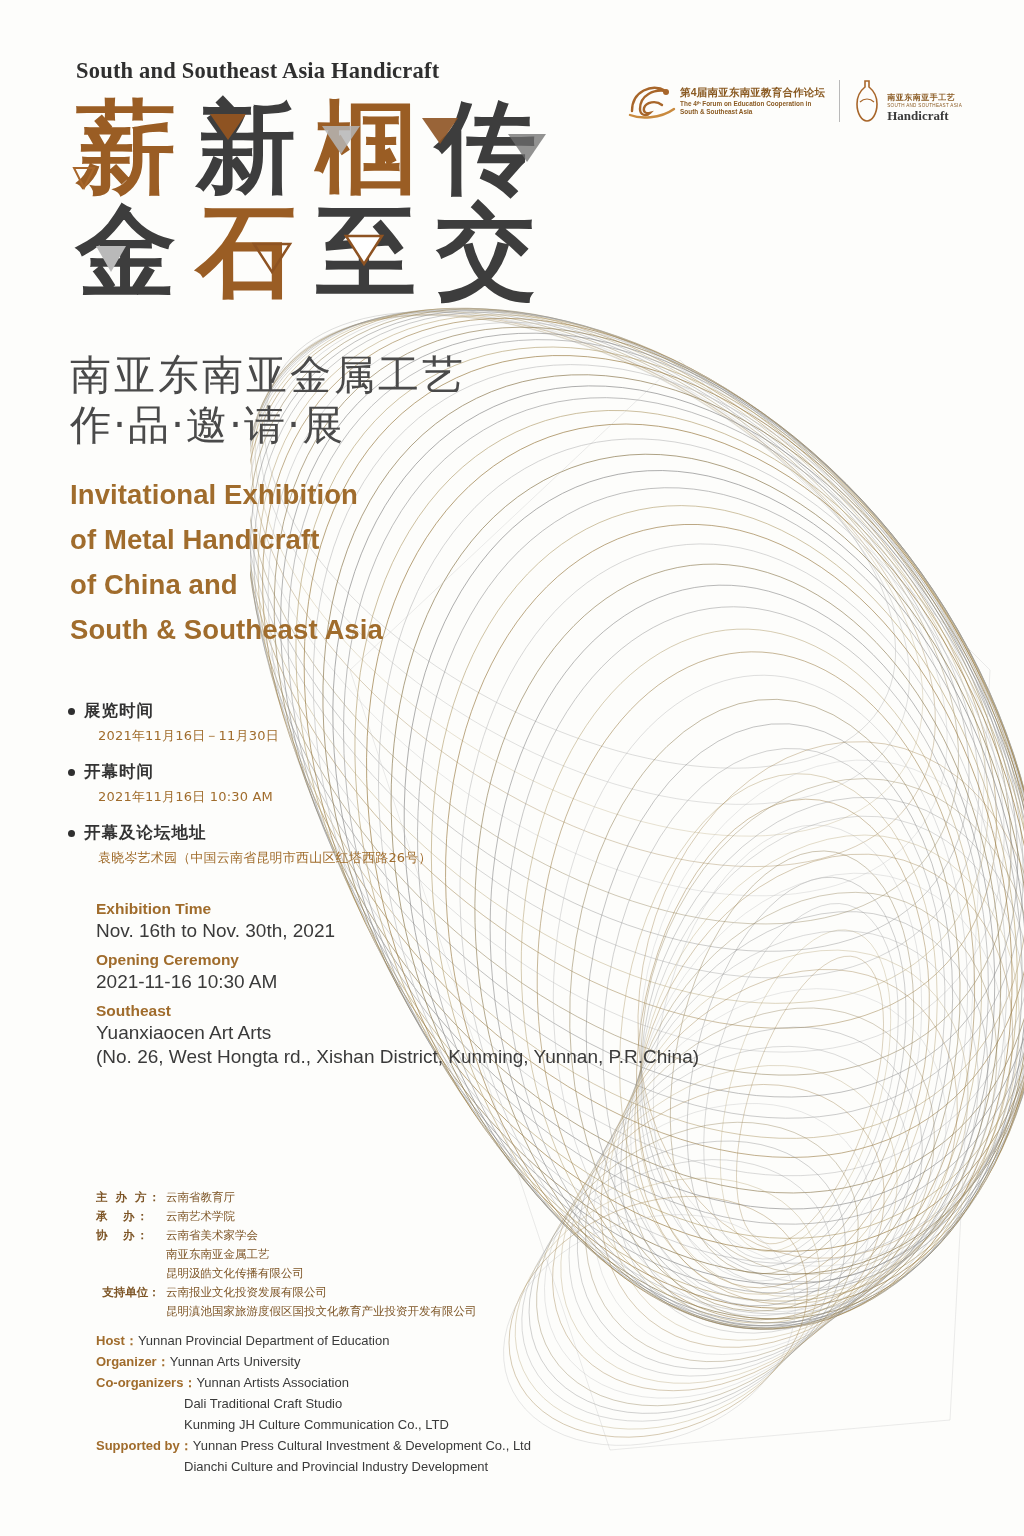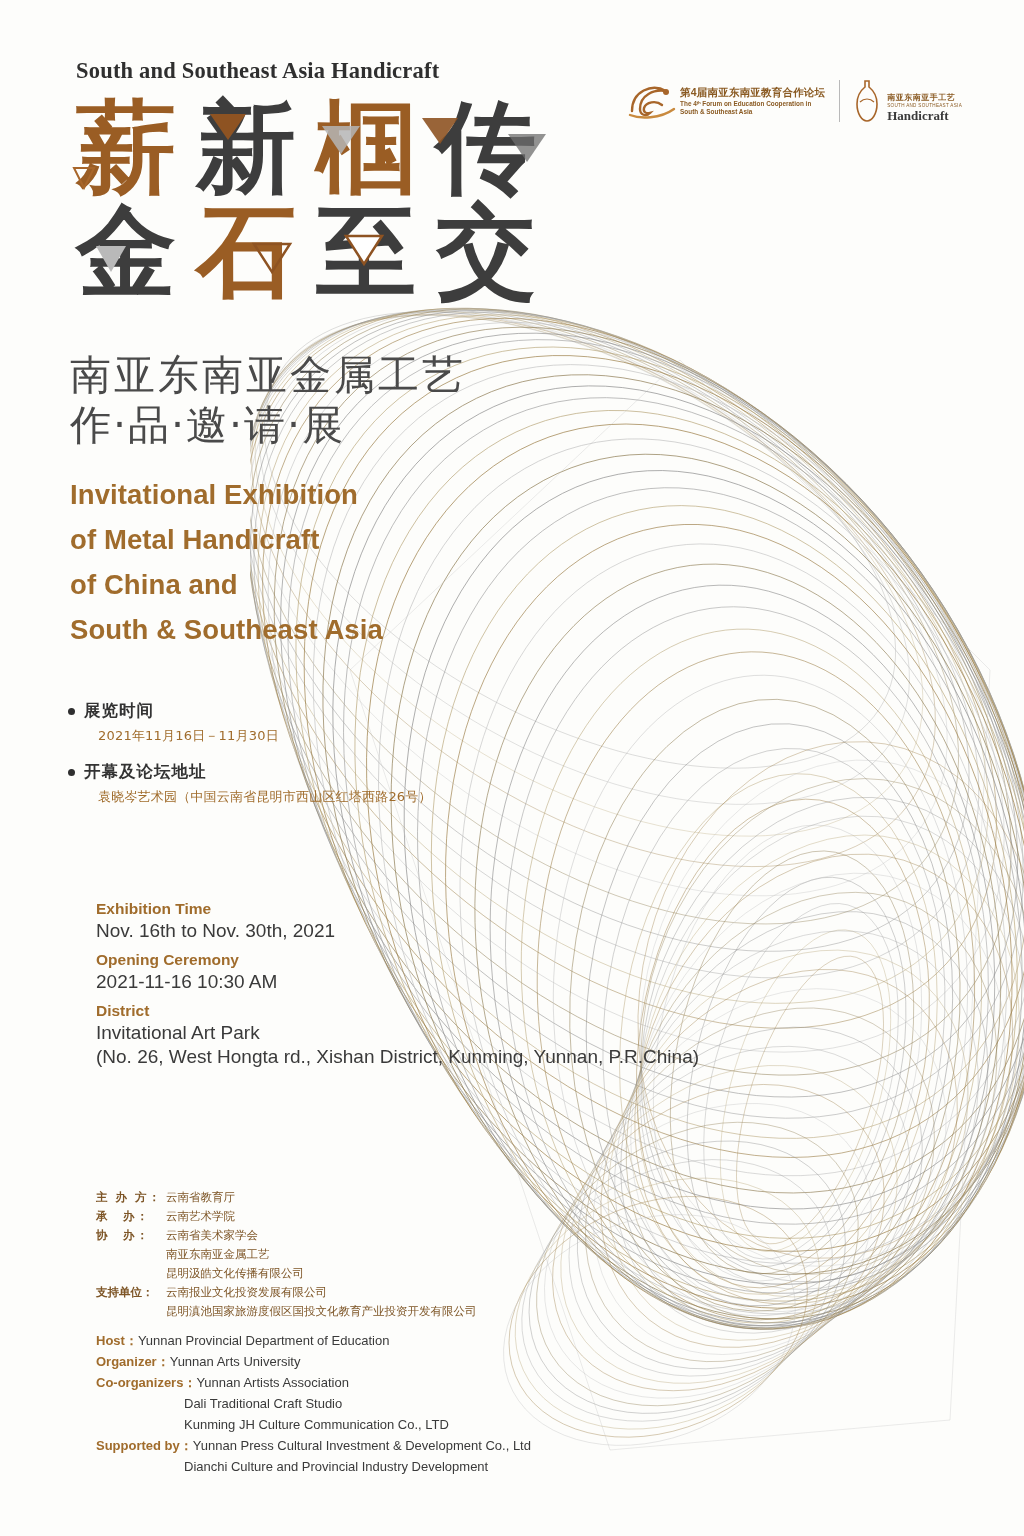--- a/index.html
+++ b/index.html
@@ -240,21 +240,21 @@
     line-height: 19px;
   }
   .cred-row { display: flex; }
   .cred-key {
     width: 70px;
     flex: 0 0 70px;
     font-weight: bold;
     letter-spacing: 2px;
     color: #7d5526;
   }
-  .cred-key.wide { letter-spacing: 0px; }
+  .cred-key.wide { letter-spacing: 0px; text-align: center; }
   .cred-vals { color: #7d5526; }
 
   .credits-en {
     position: absolute;
     left: 96px;
     top: 1330px;
     width: 620px;
     font-size: 13px;
     line-height: 21px;
     color: #3a3a3a;
@@ -420,33 +420,40 @@
     <div class="info-item">
       <div class="info-head">
         <span class="dot"></span>
         <span>展览时间</span>
       </div>
       <div class="info-val">2021年11月16日－11月30日</div>
     </div>
     <div class="info-item">
       <div class="info-head">
         <span class="dot"></span>
+        <span>开幕时间</span>
+      </div>
+      <div class="info-val">2021年11月16日  10:30 AM</div>
+    </div>
+    <div class="info-item">
+      <div class="info-head">
+        <span class="dot"></span>
         <span>开幕及论坛地址</span>
       </div>
       <div class="info-val">袁晓岑艺术园（中国云南省昆明市西山区红塔西路26号）</div>
     </div>
   </div>
 
   <div class="en-info">
     <div class="en-label">Exhibition Time</div>
     <div class="en-value">Nov. 16th to Nov. 30th, 2021</div>
     <div class="en-label">Opening Ceremony</div>
     <div class="en-value">2021-11-16 10:30 AM</div>
-    <div class="en-label">District</div>
-    <div class="en-value tight">Invitational Art Park</div>
+    <div class="en-label">Southeast</div>
+    <div class="en-value tight">Yuanxiaocen Art Arts</div>
     <div class="en-value">(No. 26, West Hongta rd., Xishan District, Kunming, Yunnan, P.R.China)</div>
   </div>
 
   <div class="credits-cn">
     <div class="cred-row">
       <div class="cred-key">主 办 方：</div>
       <div class="cred-vals">
         <div>云南省教育厅</div>
       </div>
     </div>

